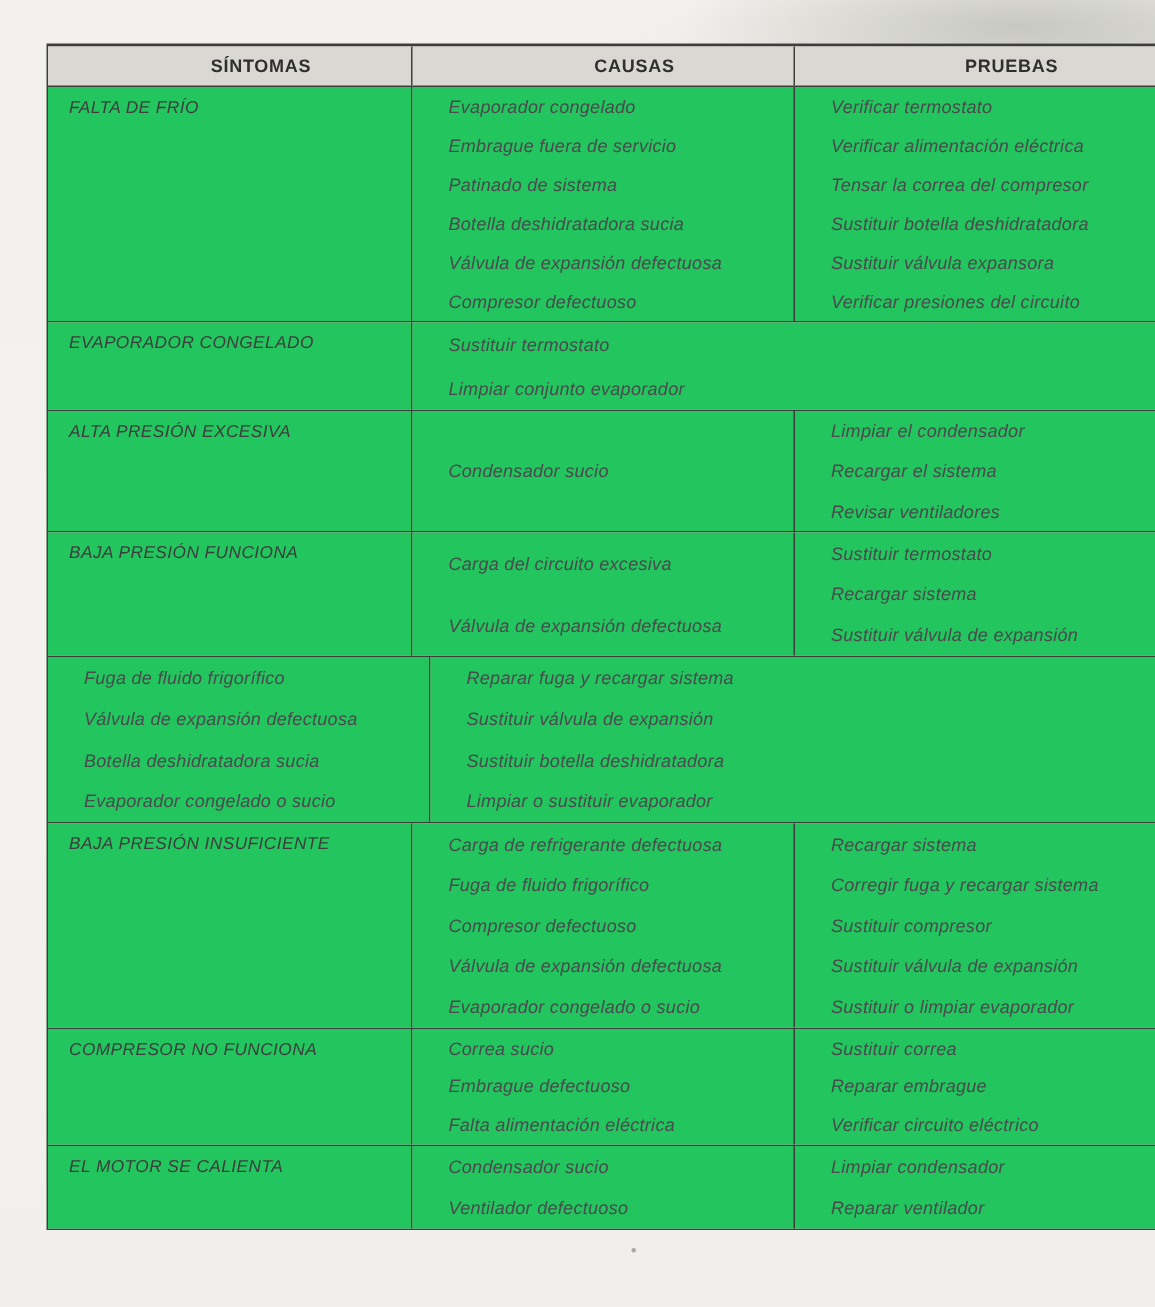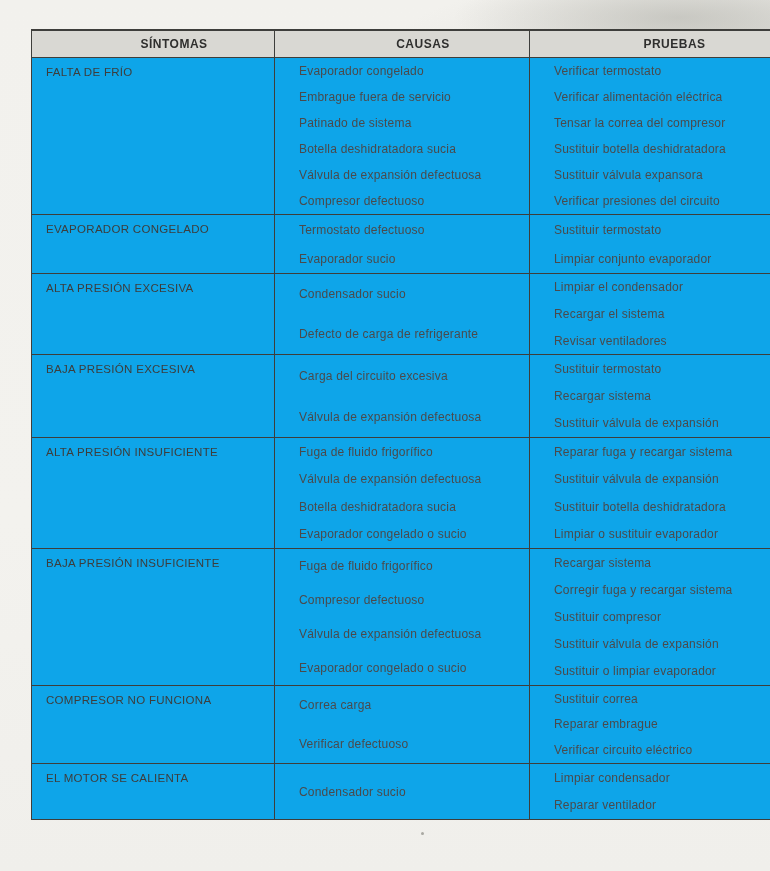--- a/index.html
+++ b/index.html
@@ -64,21 +64,22 @@
   #rows .trow:nth-child(1) { height: 156px; }
   #rows .trow:nth-child(2) { height: 59px;  }
   #rows .trow:nth-child(3) { height: 81px;  }
   #rows .trow:nth-child(4) { height: 83px;  }
   #rows .trow:nth-child(5) { height: 111px; }
   #rows .trow:nth-child(6) { height: 137px; }
   #rows .trow:nth-child(7) { height: 78px;  }
   #rows .trow:nth-child(8) { height: 56px;  }
   .cell {
     box-sizing: border-box;
-    background: #0ea5e9;
+    background: #22c55e;
+    font-style: italic;
   }
   .cell-symptom {
     width: 243px;
     border-right: 1px solid #3e3e3b;
     padding: 8px 6px 0 14px;
     font-size: 11.5px;
     letter-spacing: 0.3px;
     color: #3d3d3c;
   }
   .cell-causes {
@@ -146,76 +147,66 @@
             <div class="item">Sustituir válvula expansora</div>
             <div class="item">Verificar presiones del circuito</div>
           </div>
     </div>
   </div>
 
   <div class="trow">
     <div class="cell cell-symptom">
       <span class="symptom">EVAPORADOR CONGELADO</span>
     </div>
-    <div class="cell cell-causes">
-      <div class="items-grid causes">
-            <div class="item">Termostato defectuoso</div>
-            <div class="item">Evaporador sucio</div>
-          </div>
-    </div>
     <div class="cell cell-tests">
       <div class="items-grid tests">
             <div class="item">Sustituir termostato</div>
             <div class="item">Limpiar conjunto evaporador</div>
           </div>
     </div>
   </div>
 
   <div class="trow">
     <div class="cell cell-symptom">
       <span class="symptom">ALTA PRESIÓN EXCESIVA</span>
     </div>
     <div class="cell cell-causes">
       <div class="items-grid causes">
             <div class="item">Condensador sucio</div>
-            <div class="item">Defecto de carga de refrigerante</div>
           </div>
     </div>
     <div class="cell cell-tests">
       <div class="items-grid tests">
             <div class="item">Limpiar el condensador</div>
             <div class="item">Recargar el sistema</div>
             <div class="item">Revisar ventiladores</div>
           </div>
     </div>
   </div>
 
   <div class="trow">
     <div class="cell cell-symptom">
-      <span class="symptom">BAJA PRESIÓN EXCESIVA</span>
+      <span class="symptom">BAJA PRESIÓN FUNCIONA</span>
     </div>
     <div class="cell cell-causes">
       <div class="items-grid causes">
             <div class="item">Carga del circuito excesiva</div>
             <div class="item">Válvula de expansión defectuosa</div>
           </div>
     </div>
     <div class="cell cell-tests">
       <div class="items-grid tests">
             <div class="item">Sustituir termostato</div>
             <div class="item">Recargar sistema</div>
             <div class="item">Sustituir válvula de expansión</div>
           </div>
     </div>
   </div>
 
   <div class="trow">
-    <div class="cell cell-symptom">
-      <span class="symptom">ALTA PRESIÓN INSUFICIENTE</span>
-    </div>
     <div class="cell cell-causes">
       <div class="items-grid causes">
             <div class="item">Fuga de fluido frigorífico</div>
             <div class="item">Válvula de expansión defectuosa</div>
             <div class="item">Botella deshidratadora sucia</div>
             <div class="item">Evaporador congelado o sucio</div>
           </div>
     </div>
     <div class="cell cell-tests">
       <div class="items-grid tests">
@@ -226,20 +217,21 @@
           </div>
     </div>
   </div>
 
   <div class="trow">
     <div class="cell cell-symptom">
       <span class="symptom">BAJA PRESIÓN INSUFICIENTE</span>
     </div>
     <div class="cell cell-causes">
       <div class="items-grid causes">
+            <div class="item">Carga de refrigerante defectuosa</div>
             <div class="item">Fuga de fluido frigorífico</div>
             <div class="item">Compresor defectuoso</div>
             <div class="item">Válvula de expansión defectuosa</div>
             <div class="item">Evaporador congelado o sucio</div>
           </div>
     </div>
     <div class="cell cell-tests">
       <div class="items-grid tests">
             <div class="item">Recargar sistema</div>
             <div class="item">Corregir fuga y recargar sistema</div>
@@ -249,40 +241,42 @@
           </div>
     </div>
   </div>
 
   <div class="trow">
     <div class="cell cell-symptom">
       <span class="symptom">COMPRESOR NO FUNCIONA</span>
     </div>
     <div class="cell cell-causes">
       <div class="items-grid causes">
-            <div class="item">Correa carga</div>
-            <div class="item">Verificar defectuoso</div>
+            <div class="item">Correa sucio</div>
+            <div class="item">Embrague defectuoso</div>
+            <div class="item">Falta alimentación eléctrica</div>
           </div>
     </div>
     <div class="cell cell-tests">
       <div class="items-grid tests">
             <div class="item">Sustituir correa</div>
             <div class="item">Reparar embrague</div>
             <div class="item">Verificar circuito eléctrico</div>
           </div>
     </div>
   </div>
 
   <div class="trow">
     <div class="cell cell-symptom">
       <span class="symptom">EL MOTOR SE CALIENTA</span>
     </div>
     <div class="cell cell-causes">
       <div class="items-grid causes">
             <div class="item">Condensador sucio</div>
+            <div class="item">Ventilador defectuoso</div>
           </div>
     </div>
     <div class="cell cell-tests">
       <div class="items-grid tests">
             <div class="item">Limpiar condensador</div>
             <div class="item">Reparar ventilador</div>
           </div>
     </div>
   </div>
 </div>

